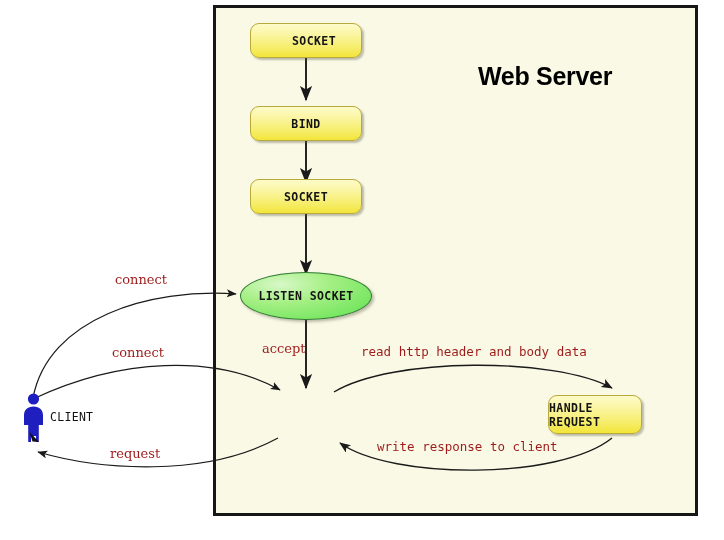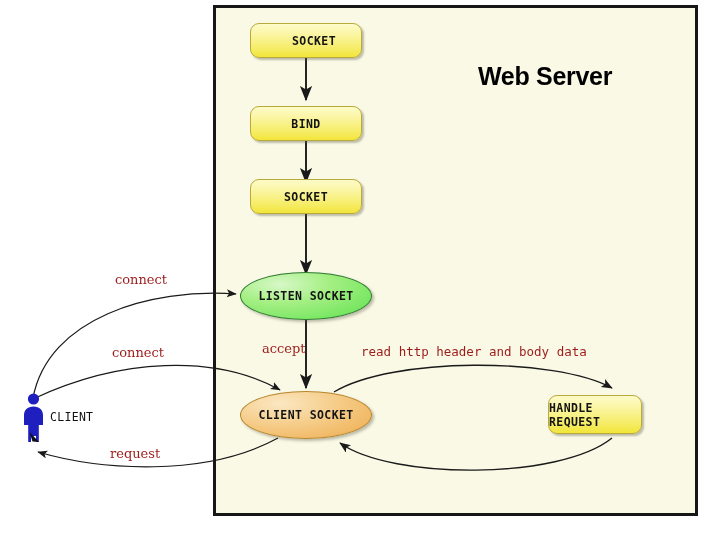--- a/index.html
+++ b/index.html
@@ -181,32 +181,32 @@
   <div class="proc-box" style="left:250px; top:23px;  width:112px; height:35px;padding-left:16px;">SOCKET</div>
 
   <div class="proc-box" style="left:250px; top:106px; width:112px; height:35px;">BIND</div>
 
   <div class="proc-box" style="left:250px; top:179px; width:112px; height:35px;">SOCKET</div>
 
   <div class="proc-box" style="left:548px; top:395px; width:94px; height:39px;">HANDLE REQUEST</div>
 
   <div class="ellipse-node" id="node-listen-socket" style="left:240px; top:272px; width:132px; height:48px;">LISTEN SOCKET</div>
 
-  <div class="ellipse-node" id="node-client-socket" style="left:240px; top:391px; width:132px; height:48px;">CLIENT SOCKET</div>
 
   <div class="label-serif" style="left:115px; top:272px;">connect</div>
 
   <div class="label-serif" style="left:262px; top:341px;">accept</div>
 
   <div class="label-serif" style="left:112px; top:345px;">connect</div>
 
   <div class="label-serif" style="left:110px; top:446px;">request</div>
 
   <div class="label-mono" style="left:361px; top:344px;">read http header and body data</div>
 
+  <div class="label-mono" style="left:377px; top:439px;">write response to client</div>
 
   <svg id="client-figure" viewBox="0 0 28 52" xmlns="http://www.w3.org/2000/svg">
     <circle cx="13.5" cy="7" r="5.6" fill="#1f1fc0"></circle>
     <path d="M13.5,14.5 C19.6,14.5 23,18.2 23,23.5 L23,33 L18.8,33 L18.8,50 L8.2,50 L8.2,33 L4,33 L4,23.5 C4,18.2 7.4,14.5 13.5,14.5 Z" fill="#1f1fc0"></path>
     <path d="M11,44 L11,50 L16,50 L16,44 Z" fill="#ffffff"></path>
     <path d="M9.5,40 L19,50 L12.5,49.5 Z" fill="#111111"></path>
   </svg>
 
   <div id="client-label">CLIENT</div>
 

